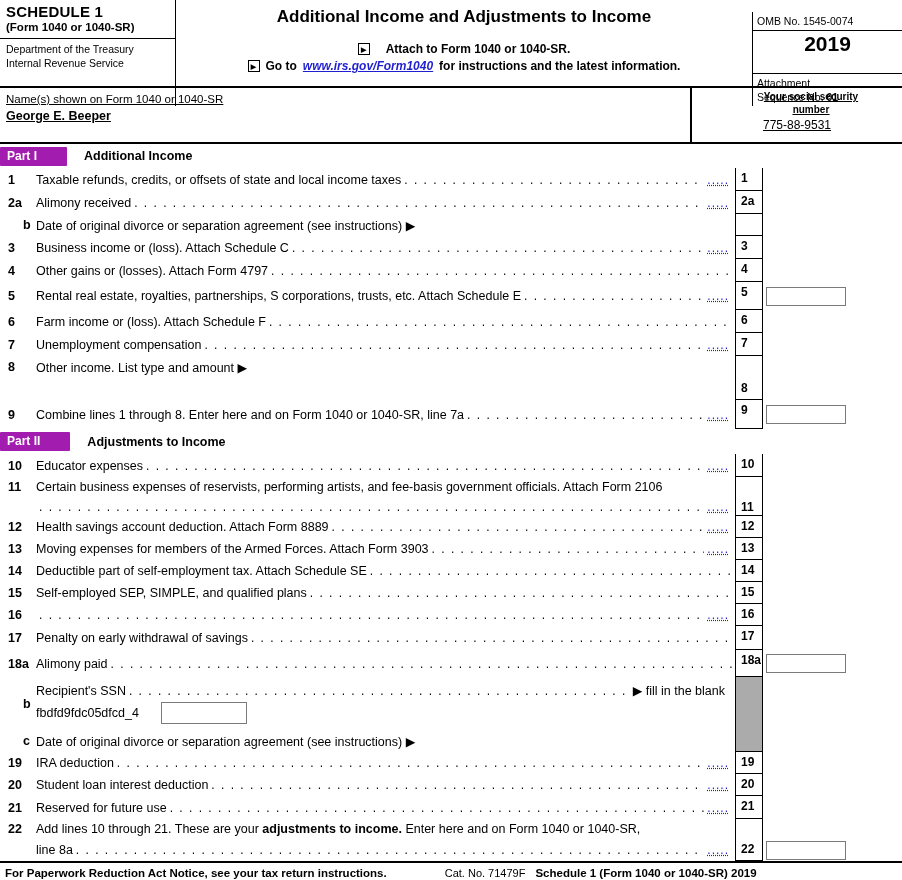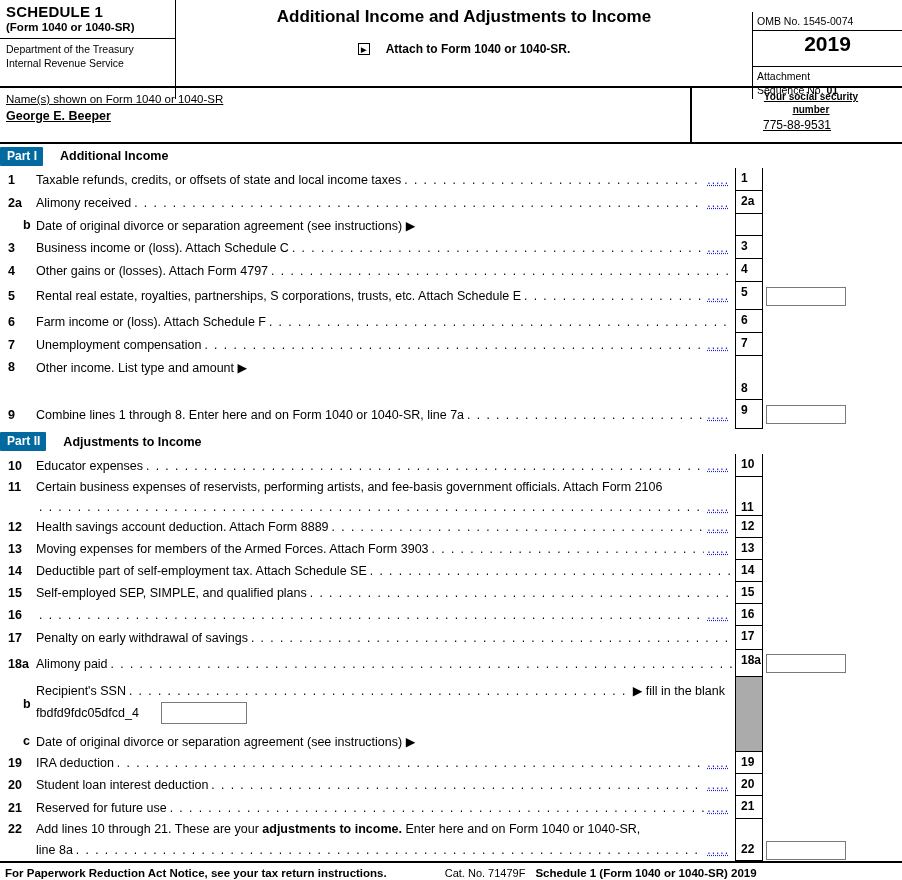--- a/index.html
+++ b/index.html
@@ -17,38 +17,38 @@
   .hl-bottom { padding:4px 6px; font-size:10.5px; line-height:1.3; }
   .hdr-center { display:flex; flex-direction:column; align-items:center; padding-top:7px; }
   .form-title { font-size:17px; font-weight:bold; }
   .attach-line { margin-top:15px; font-size:12px; font-weight:bold; display:flex; align-items:center; gap:16px; }
   .goto-line { margin-top:3px; font-size:12px; font-weight:bold; display:flex; align-items:center; gap:6px; }
   .boxed-arrow { width:12px; height:12px; border:1px solid #000; display:inline-flex; align-items:center;
                  justify-content:center; font-size:7px; line-height:1; flex:none; }
   .irs-link { color:var(--link); font-style:italic; text-decoration:underline; cursor:pointer; }
   .hdr-right { border-left:1px solid #000; display:flex; flex-direction:column;margin-top:12px; }
   .omb { font-size:10.5px; padding:3px 4px 3px; border-bottom:1px solid #000; }
-  .year { font-size:21px; font-weight:bold; text-align:center; padding:1px 0 10px; border-bottom:1px solid #000; }
+  .year { font-size:21px; font-weight:bold; text-align:center; padding:1px 0 17px; border-bottom:1px solid #000; }
   .attach-seq { font-size:10.5px; padding:2px 4px; line-height:1.35; }
   .seq-num { font-weight:bold; }
 
   
   .name-row { display:grid; grid-template-columns:1fr 212px; border-bottom:2px solid #000; height:56px; flex:none;text-decoration:underline; }
   .name-left { padding:5px 6px 2px; }
   .name-label { font-size:11.5px; }
   .name-value { font-size:12.5px; font-weight:bold; margin-top:4px; }
   .ssn-cell { border-left:2px solid #000; text-align:center; padding-top:3px; }
   .ssn-label { font-size:10px; font-weight:bold; line-height:1.25;padding-left:28px; }
   .ssn-underline { text-decoration:underline; }
   .ssn-value { font-size:12px; margin-top:2px; }
 
   
   .part-bar { display:flex; align-items:center; height:24px; flex:none; padding:2px 0 2px 0; }
   .part-bar.p2 { height:25px; }
-  .part-badge { background:#0369a1; color:#fff; font-weight:bold; font-size:12px; padding:2px 6px 3px 7px; border-radius:1px; }
+  .part-badge { background:#a21caf; color:#fff; font-weight:bold; font-size:12px; padding:2px 30px 3px 7px; border-radius:1px; }
   .part-name { font-weight:bold; font-size:12.5px; margin-left:17px; }
 
   
   .frow { display:grid; grid-template-columns:735px 28px 139px; flex:none; }
   .cell-text { display:flex; align-items:center; overflow:hidden; padding-left:8px; }
   .lnum { font-weight:bold; font-size:12.5px; width:28px; flex:none; }
   .lnum.sub { padding-left:15px; }
   .ltext { font-size:12.5px; white-space:nowrap; flex:none; }
   .ltext b { font-weight:bold; }
   .dots { flex:1; overflow:hidden; white-space:nowrap; font-size:12px; letter-spacing:1.5px; margin:0 3px; }
@@ -99,20 +99,26 @@
         <div>Department of the Treasury</div>
         <div>Internal Revenue Service</div>
       </div>
     </div>
     <div class="hdr-center">
       <div class="form-title">Additional Income and Adjustments to Income</div>
       <div class="attach-line">
         <span class="boxed-arrow">▶</span>
         <span>Attach to Form 1040 or 1040-SR.</span>
       </div>
+      <div class="goto-line">
+        <span class="boxed-arrow">▶</span>
+        <span>Go to</span>
+        <span class="irs-link">www.irs.gov/Form1040</span>
+        <span>for instructions and the latest information.</span>
+      </div>
     </div>
     <div class="hdr-right">
       <div class="omb">OMB No. 1545-0074</div>
       <div class="year">2019</div>
       <div class="attach-seq">
         <div>Attachment</div>
         <div>
           <span>Sequence No.</span>
           <span class="seq-num">01</span>
         </div>

